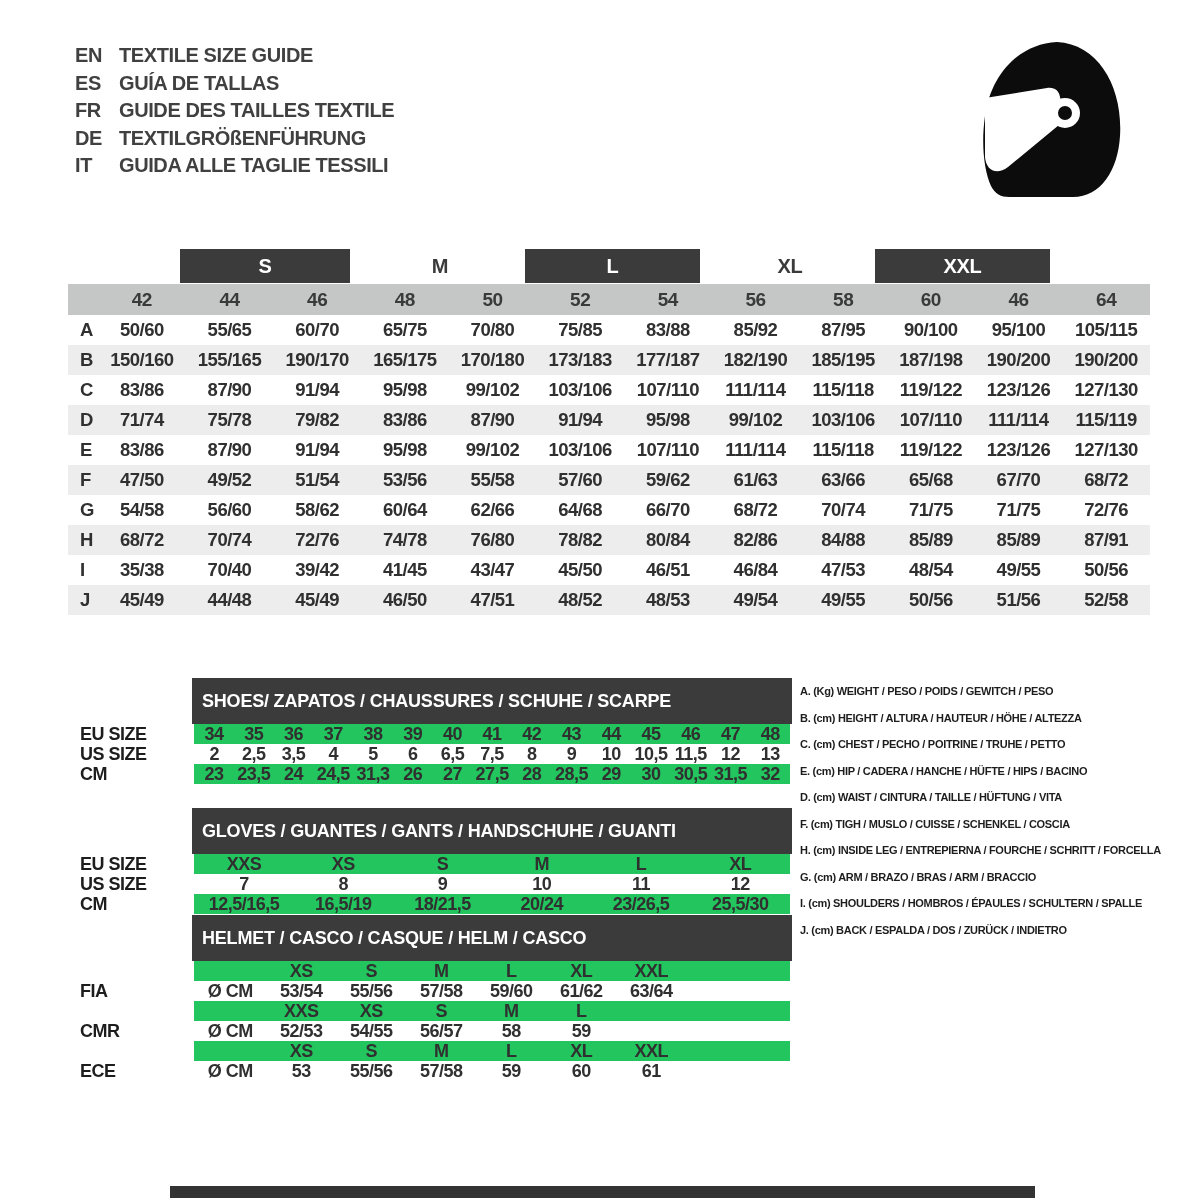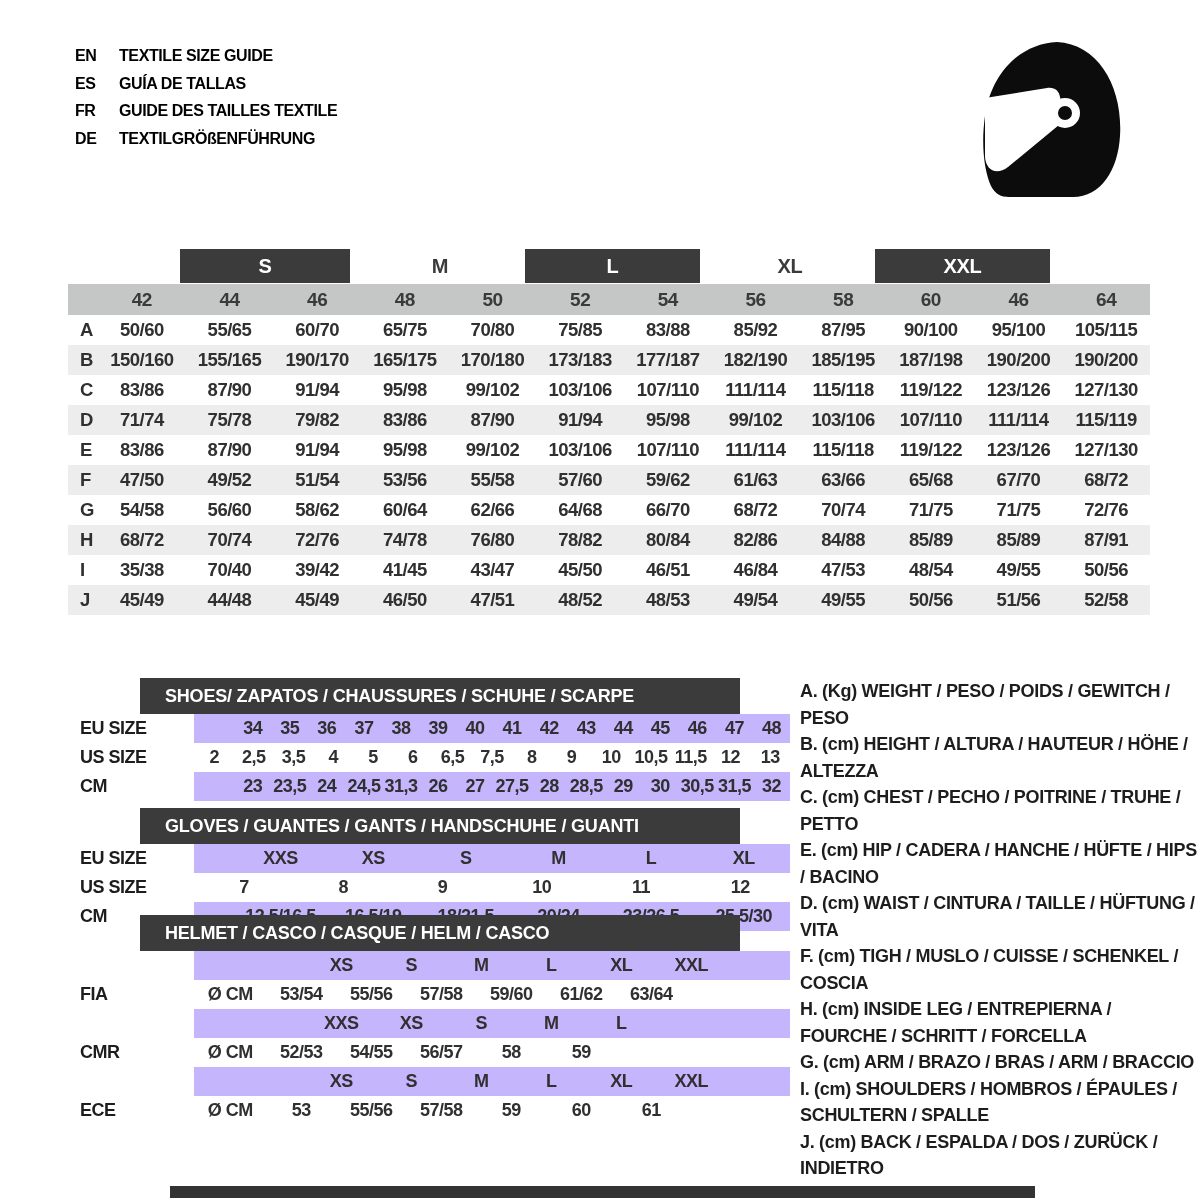--- a/index.html
+++ b/index.html
@@ -2,50 +2,50 @@
 <html><head>
 <meta charset="utf-8">
 <style>
   * { box-sizing: border-box; margin: 0; padding: 0; }
   html,body { width:1200px; height:1200px; background:#fff; }
   body { font-family:"Liberation Sans", sans-serif; color:#222; overflow:hidden; }
   #stage { position:relative; width:1200px; height:1200px; background:#fff; }
 
   
   .lang-list { position:absolute; left:75px; top:42px; }
-  .lang-row { display:flex; line-height:27.5px; font-weight:700; font-size:16px; letter-spacing:-0.4px; color:#000000; }
+  .lang-row { display:flex; line-height:27.5px; font-weight:700; font-size:20px; letter-spacing:-0.4px; color:#404040; }
   .lang-code { width:44px; }
 
   
   .helmet-wrap { position:absolute; left:975px; top:36px; width:150px; height:165px; }
 
   
   .size-box, .size-plain { position:absolute; top:249px; height:34px; display:flex; align-items:center; justify-content:center; font-weight:700; font-size:20px; letter-spacing:-0.3px; }
   .size-box { background:#3b3b3b; color:#fff; }
   .size-plain { color:#3b3b3b; }
   .band { position:absolute; left:68px; top:284px; width:1082px; height:31px; background:#c5c6c6; }
   .t-grid { display:grid; grid-template-columns:30px repeat(12,1fr); height:100%; align-items:center; text-align:center; font-weight:700; font-size:18.5px; letter-spacing:-0.5px; color:#303030; }
   .band .t-grid { color:#3a3a3a; font-size:19px; }
   .t-row { position:absolute; left:68px; width:1082px; height:30px; }
   .t-row.stripe { background:#ededed; }
   .t-grid .rowhead { text-align:left; padding-left:12px; }
 
   
   .sec { position:absolute; left:80px; width:710px; }
-  .sec-bar { margin-left:60px; width:600px; height:36px; background:#3b3b3b; color:#fff; font-weight:700; font-size:18px; letter-spacing:-0.2px; display:flex; align-items:center; padding-left:25px; }
-  .srow { display:flex; height:29px;gap:15px; }
+  .sec-bar { margin-left:112px; width:600px; height:46px; background:#3b3b3b; color:#fff; font-weight:700; font-size:18px; letter-spacing:-0.2px; display:flex; align-items:center; padding-left:10px; }
+  .srow { display:flex; height:20px;gap:15px; }
   .row-label { width:100px; display:flex; align-items:center; font-weight:700; font-size:18px; letter-spacing:-0.5px; color:#1d1d1d; }
   .vals { width:600px; display:grid; align-items:center; text-align:center; font-weight:700; font-size:18px; letter-spacing:-0.5px; color:#303030; }
-  .srow.gray .vals { background:#c4b5fd;padding-left:40px; }
+  .srow.gray .vals { background:#22c55e; }
   .vals.c15 { grid-template-columns:repeat(15,1fr); }
   .vals.c6  { grid-template-columns:repeat(6,1fr); }
   .vals.helm { grid-template-columns:72px repeat(6,70px); justify-content:start; }
 
   
-  .legend { position:absolute; left:800px; top:678px; width:398px; font-weight:700; font-size:18px; letter-spacing:-0.3px; line-height:26.5px; color:#1d1d1d; }
+  .legend { position:absolute; left:800px; top:678px; width:398px; font-weight:700; font-size:11px; letter-spacing:-0.3px; line-height:26.5px; color:#1d1d1d; }
 
   .bottom-bar { position:absolute; left:170px; top:1186px; width:865px; height:12px; background:#333; }
 </style>
 </head>
 <body>
 
 <div id="stage">
 
   <div class="lang-list">
       <div class="lang-row">
@@ -56,20 +56,24 @@
         <span class="lang-code">ES</span>
         <span class="lang-label">GUÍA DE TALLAS</span>
       </div>
       <div class="lang-row">
         <span class="lang-code">FR</span>
         <span class="lang-label">GUIDE DES TAILLES TEXTILE</span>
       </div>
       <div class="lang-row">
         <span class="lang-code">DE</span>
         <span class="lang-label">TEXTILGRÖßENFÜHRUNG</span>
+      </div>
+      <div class="lang-row">
+        <span class="lang-code">IT</span>
+        <span class="lang-label">GUIDA ALLE TAGLIE TESSILI</span>
       </div>
     </div>
 
   <div class="helmet-wrap">
     <svg viewBox="0 0 150 165" width="150" height="165">
       <path d="M82 6 C44 8 16 38 10 80 C6 108 9 134 16 150 C20 158 26 161 34 161 L98 161 C126 161 143 134 145 100 C148 52 124 8 82 6 Z" fill="#0c0c0c"></path>
       <path d="M10 62 L72 52 C80 51 84 55 85 61 L90 84 L33 131 C21 140 11 134 10 121 Z" fill="#ffffff"></path>
       <circle cx="90" cy="77" r="15" fill="#ffffff"></circle>
       <circle cx="90" cy="77" r="7" fill="#0c0c0c"></circle>
     </svg>

